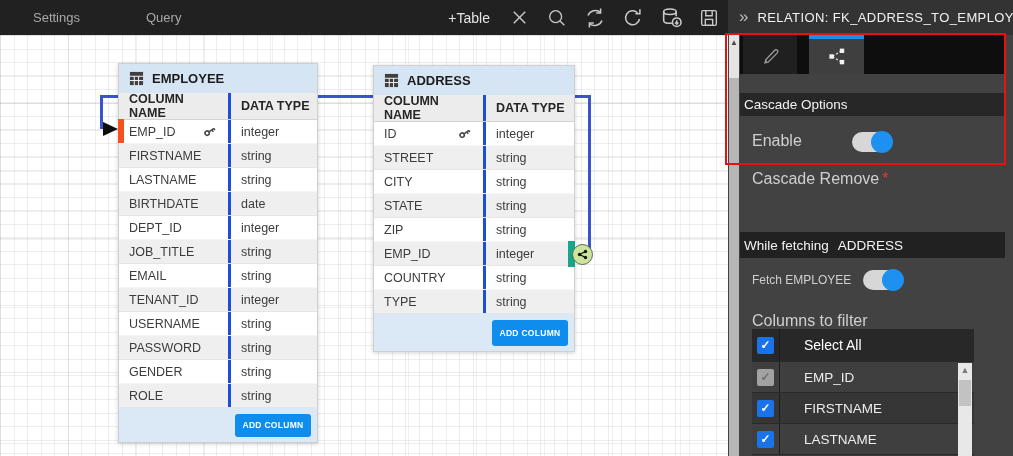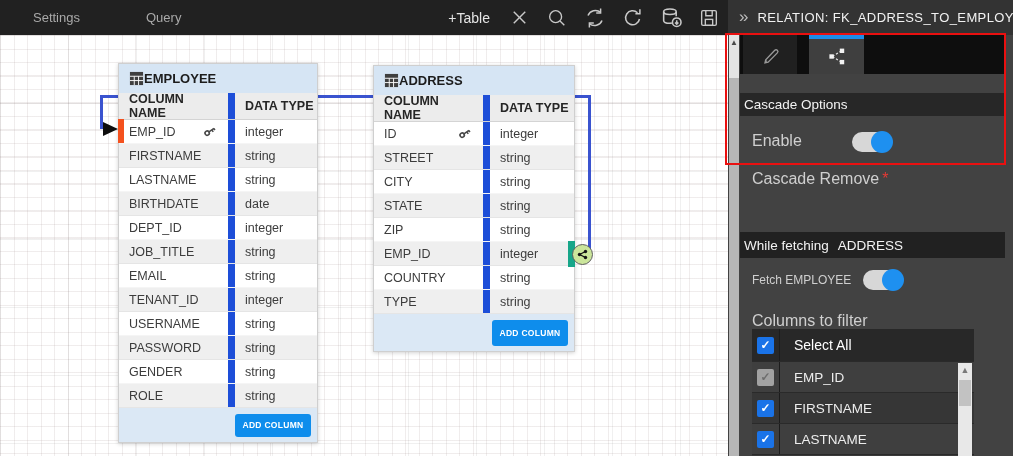--- a/index.html
+++ b/index.html
@@ -34,26 +34,26 @@
   }
 
   .rel-seg { position:absolute; background:#3a53cf; z-index:1; }
   .rel-arrow { position:absolute; width:0; height:0; border-top:7px solid transparent;
                border-bottom:7px solid transparent; border-left:15px solid #0d0d0d; z-index:3; }
   .connector { position:absolute; width:21px; height:21px; border-radius:50%; background:#cbe59b;
                border:1.5px solid #5f5f5f; z-index:5; display:flex; align-items:center; justify-content:center; }
 
   .db-table { position:absolute; background:#fff; border:1px solid #cfcfcf; z-index:2;
               box-shadow:0 1px 4px rgba(0,0,0,.18); }
-  .tbl-title { background:#d6e5f4; height:29px; display:flex; align-items:center; 
+  .tbl-title { background:#d6e5f4; height:29px; display:flex; align-items:center; gap:8px;
                padding:0 10px; font-size:13px; font-weight:bold; color:#1c1c1c; }
   .tbl-colhead { display:flex; background:#ececec; height:27px; align-items:center;
                  font-size:12.5px; font-weight:bold; color:#262626; border-bottom:1px solid #d4d4d4; }
   .cell-name { display:flex; align-items:center; width:109px; padding:0 12px 0 10px; }
-  .cell-type { flex:1; border-left:7px solid #1d4ed8; padding-left:10px; align-self:stretch;
+  .cell-type { flex:1; border-left:3px solid #1d4ed8; padding-left:10px; align-self:stretch;
                display:flex; align-items:center; }
   .tbl-row { display:flex; height:24px; align-items:center; font-size:12.5px; color:#3c3c3c;
              background:#fff; border-bottom:1px solid rgba(0,0,0,0.04); }
   .tbl-row.even { background:#efefef; }
   .key-ico { margin-left:auto; display:flex; }
   .tbl-footer { background:#dbe8f5; display:flex; justify-content:flex-end; align-items:center; padding-right:6px; }
   .add-col-btn { background:#0e8dec; color:#fff; font-size:8.5px; font-weight:bold;
                  border:none; border-radius:3px; letter-spacing:.3px; cursor:pointer;
                  width:76px; display:flex; align-items:center; justify-content:center; }
   .t0 { left:118px; top:28px; width:200px; }
@@ -98,21 +98,21 @@
   .cols-list { position:absolute; left:24px; top:294px; width:222px; height:127px; background:#3a3a3a; }
   .crow { display:flex; align-items:center; border-bottom:1px solid #2a2a2a; }
   .crow.head { height:33px; background:#282828; }
   .crow.item { height:31px; }
   .crow.item.odd { background:#3f3f3f; } .crow.item.ev { background:#363636; }
   .cb-cell { width:28px; align-self:stretch; display:flex; align-items:center; justify-content:center;
              border-right:1px solid #1c1c1c; }
   .cbox { width:17px; height:17px; border-radius:2px; background:#1a73e8; color:#fff; font-size:12px;
           font-weight:bold; display:flex; align-items:center; justify-content:center; cursor:pointer; }
   .cbox.disabled { background:#a2a2a2; color:#6d6d6d; }
-  .crow .lbl { margin-left:14px; font-size:13.5px; color:#ececec; }
+  .crow .lbl { margin-left:24px; font-size:13.5px; color:#ececec; }
   .crow.head .lbl { color:#fff; font-size:14px; }
 
   .lscroll { position:absolute; left:230px; top:328px; width:14px; height:93px; background:#e8e8e8; }
   .lscroll .up { position:absolute; top:2px; left:0; width:14px; text-align:center; font-size:9px; color:#7a7a7a; }
   .lscroll .thumb { position:absolute; left:1px; top:17px; width:12px; height:26px; background:#c2c2c2; }
 
   .annotation { position:absolute; left:725px; top:33px; width:281px; height:132px;
                 border:2px solid #ea1010; z-index:30; pointer-events:none; }
 </style>
 </head>

